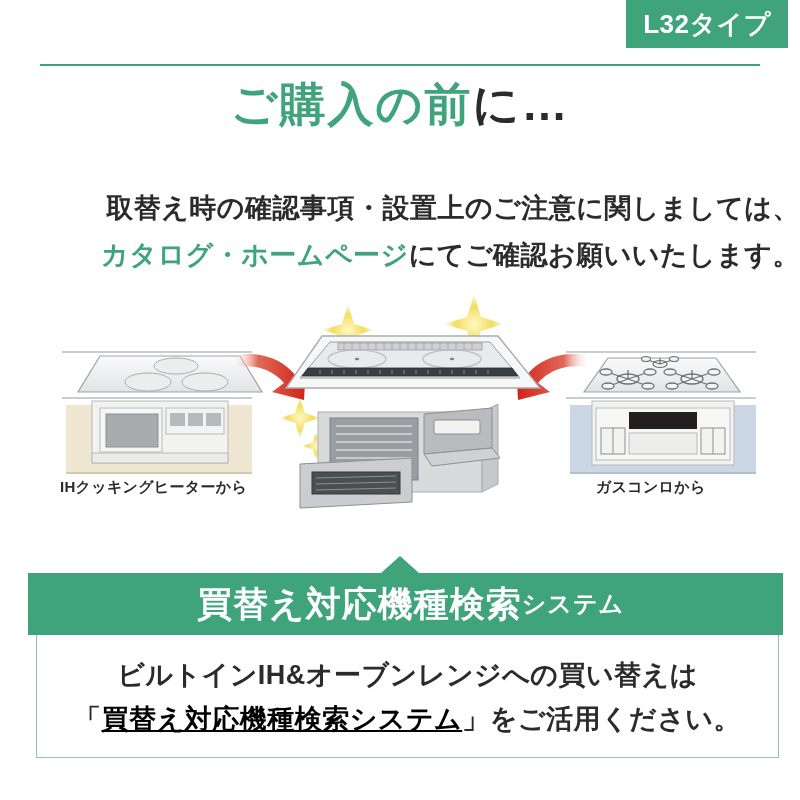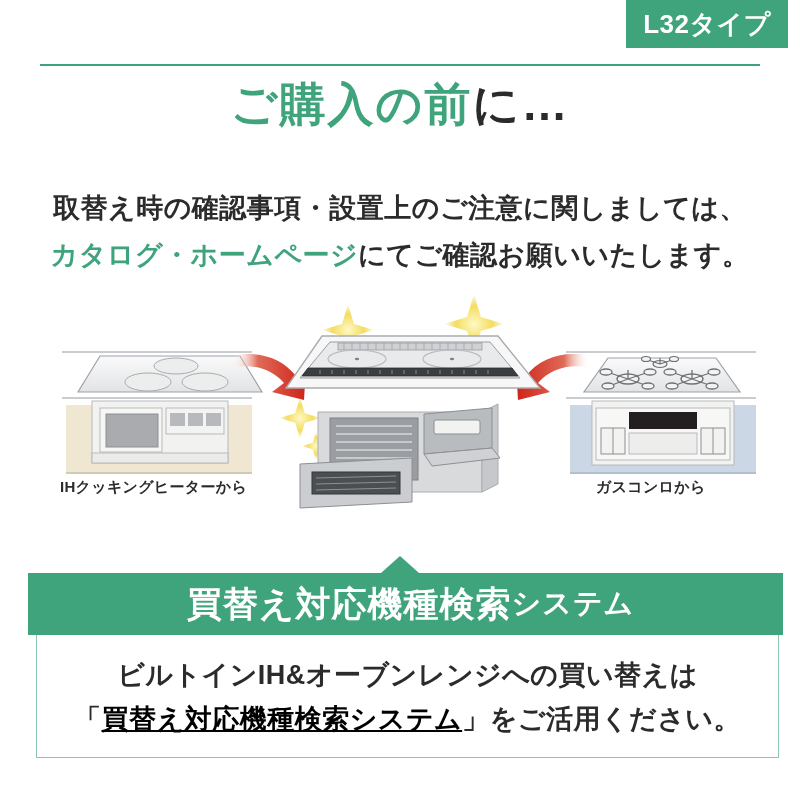--- a/index.html
+++ b/index.html
@@ -26,21 +26,21 @@
   .heading{
     position:absolute;left:0;top:74px;width:800px;
     text-align:center;font-size:46px;font-weight:700;letter-spacing:2px;
     white-space:nowrap;
   }
   .heading .g{color:#3fa37c;}
   .heading .d{color:#2b2b2b;}
 
   
   .lead{
-    position:absolute;left:0;top:185px;width:800px;text-align:center;
+    position:absolute;left:0;top:185px;width:800px;text-align:right;
     font-size:27px;font-weight:700;line-height:47px;letter-spacing:.5px;
     color:#2b2b2b;white-space:nowrap;
   }
   .lead .g{color:#3fa37c;}
 
   
   .stage{position:absolute;left:0;top:296px;width:640px;height:215px;text-align:center;}
 
   .cap{
     position:absolute;font-size:15px;font-weight:700;color:#2b2b2b;
@@ -52,21 +52,21 @@
   
   .pointer{
     position:absolute;left:381px;top:556px;width:0;height:0;
     border-left:19px solid transparent;border-right:19px solid transparent;
   }
   .greenbar{
     position:absolute;left:28px;top:573px;width:745px;height:62px;
     display:flex;align-items:center;justify-content:center;
   }
   .greenbar .t1{color:#fff;font-size:35px;font-weight:700;letter-spacing:1px;}
-  .greenbar .t2{color:#fff;font-size:29px;font-weight:700;letter-spacing:1px;}
+  .greenbar .t2{color:#fff;font-size:24px;font-weight:700;letter-spacing:1px;}
 
   .whitebox{
     position:absolute;left:28px;top:635px;width:743px;height:123px;
     background:#fff;border:1px solid #8fc6b0;border-top:none;
     box-sizing:border-box;
     margin-left:8px;
   }
   .boxline{
     position:absolute;width:100%;text-align:center;
     font-size:27px;font-weight:700;color:#2b2b2b;white-space:nowrap;letter-spacing:.5px;

